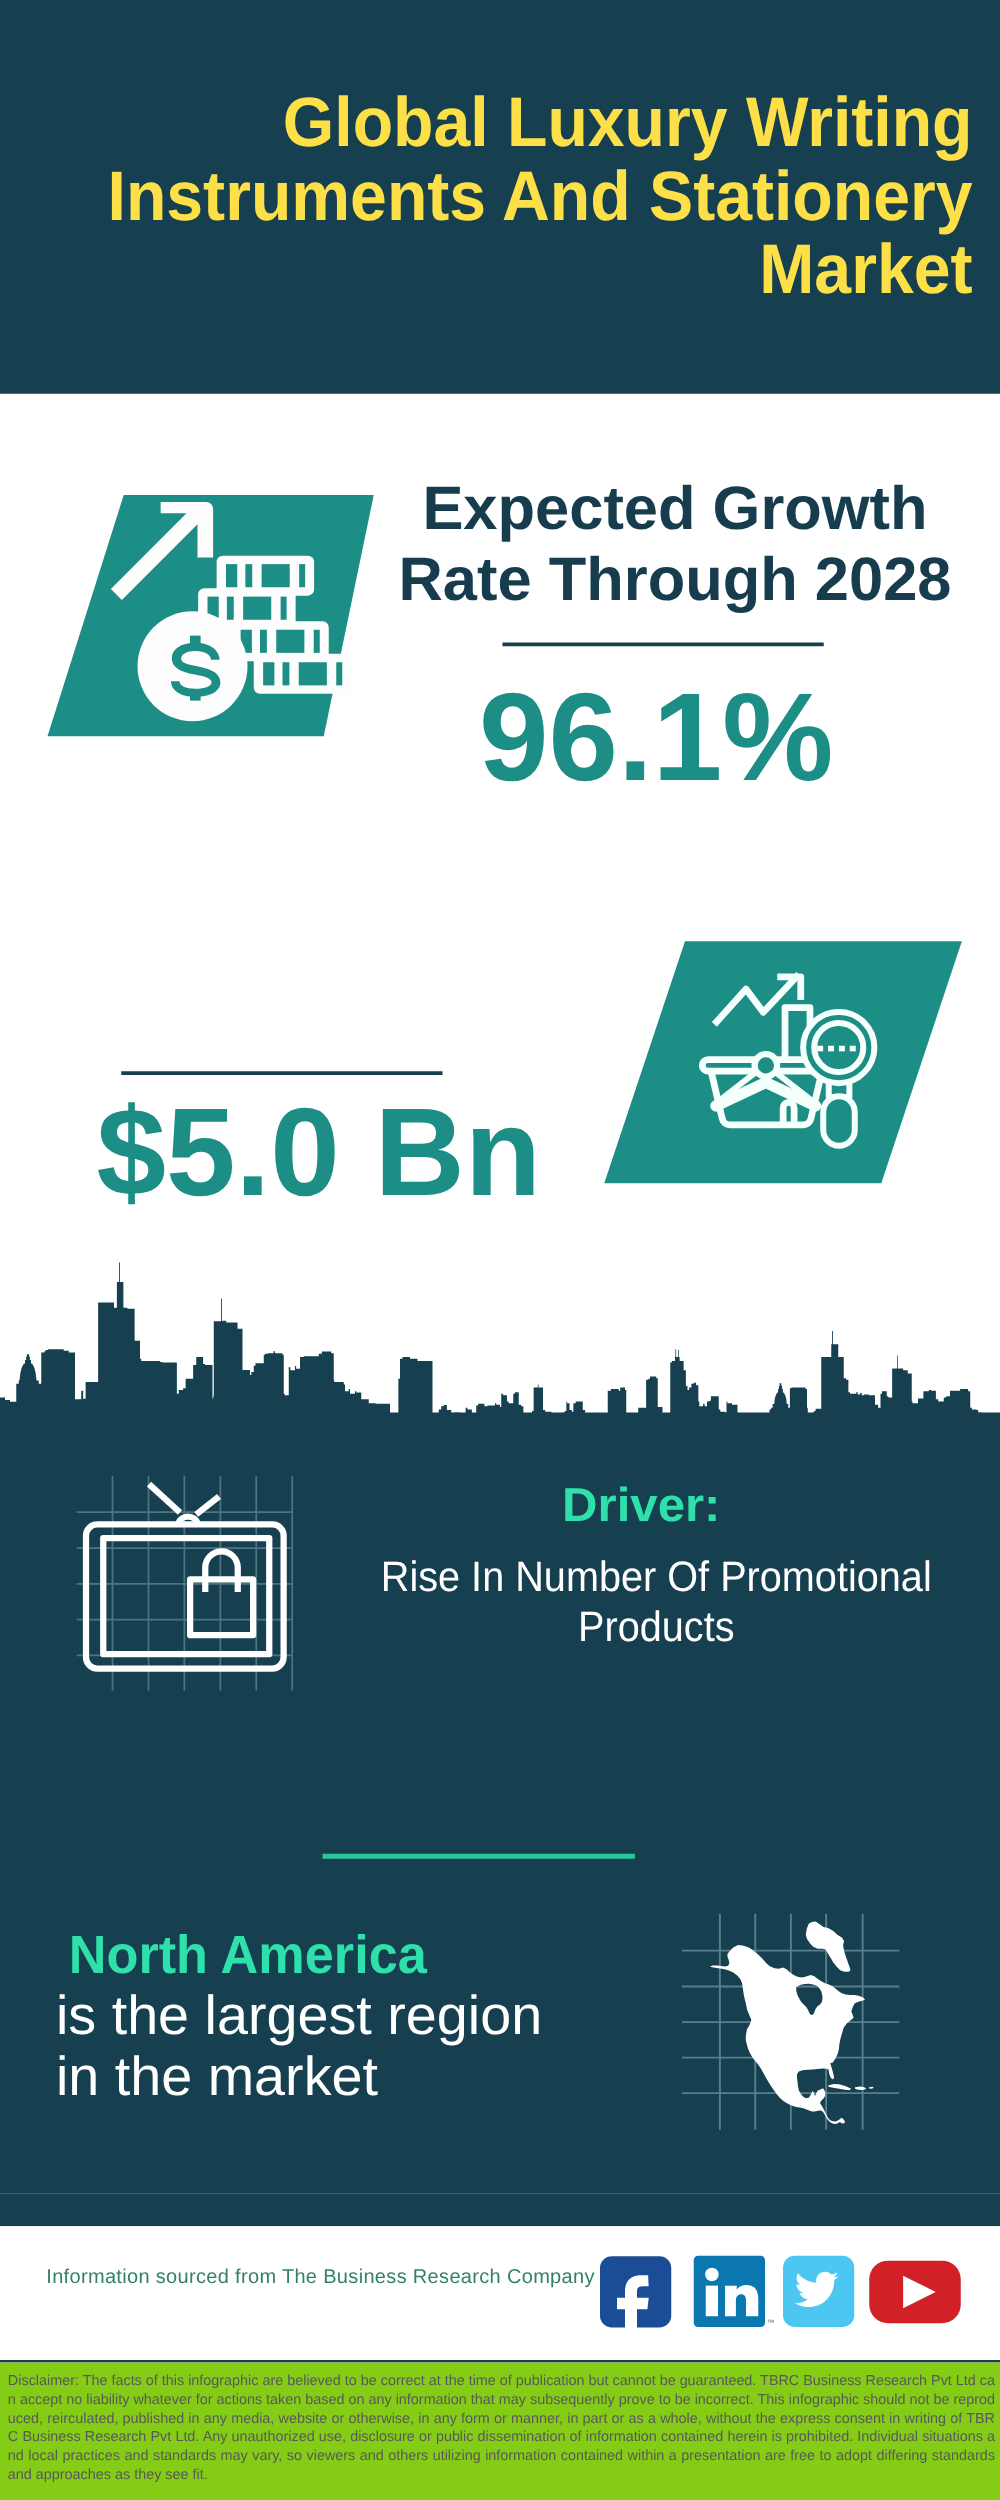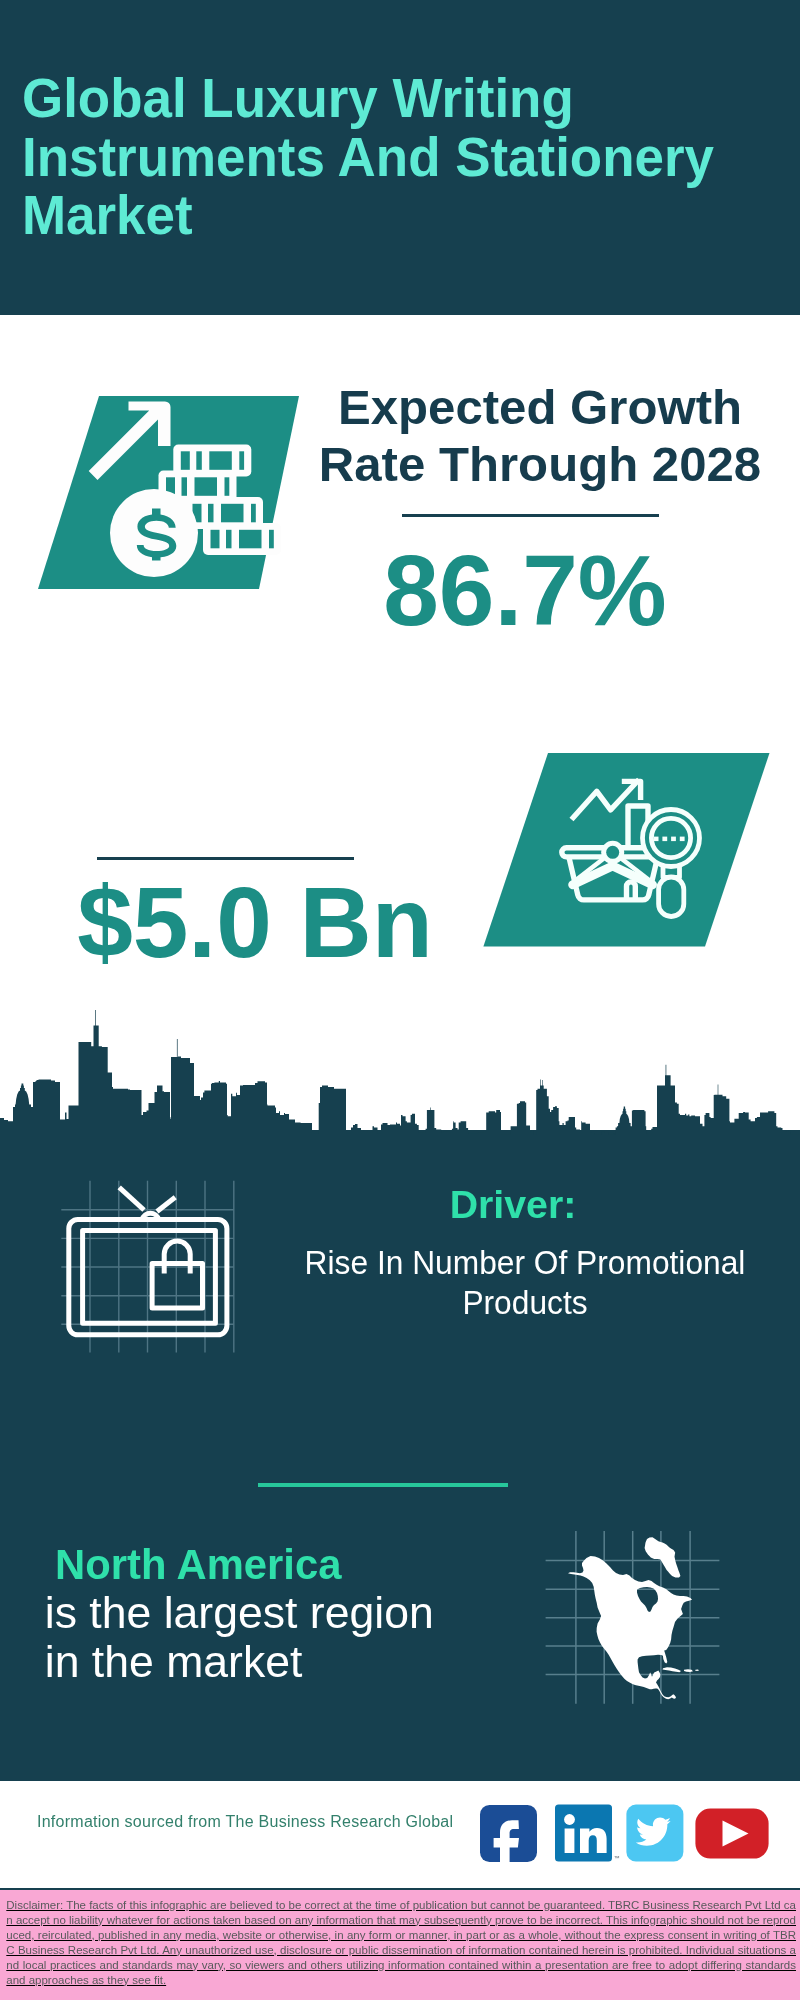--- a/index.html
+++ b/index.html
@@ -2,21 +2,21 @@
 <html><head>
 <meta charset="utf-8">
 <style>
   html,body{margin:0;padding:0;background:#fff;}
   body{width:800px;height:2000px;font-family:"Liberation Sans",sans-serif;overflow:hidden;
        -webkit-font-smoothing:antialiased;}
   .page{position:relative;width:800px;height:2000px;background:#fff;overflow:hidden;}
 
   
   .header{position:absolute;left:0;top:0;width:800px;height:315px;background:#16404f;}
-  .header .ttl{position:absolute;left:0;top:69px;width:800px;text-align:left;color:#5eead4;
+  .header .ttl{position:absolute;left:0;top:69px;width:800px;text-align:right;color:#fde047;
     font-size:56px;font-weight:bold;line-height:58.7px;}
   .header .ttl span{display:block;transform:scaleX(.945);}
 
   
   .ttl2{color:#163c4d;font-weight:bold;font-size:49px;line-height:57.3px;text-align:center;}
   .ttl2 div{transform:scaleX(1.003);}
   .bigval{color:#1c8e85;font-weight:bold;font-size:100px;line-height:100px;text-align:center;}
   .rule{position:absolute;background:#17404f;height:3px;}
 
   
@@ -46,21 +46,21 @@
   .reg{position:absolute;left:48px;top:1540px;width:500px;color:#fff;}
   .reg .big{color:#2fe0aa;font-weight:bold;font-size:43px;line-height:48.9px;transform:scaleX(.972);}
   .reg .sub{font-size:44px;line-height:48.9px;font-weight:normal;transform:scaleX(1.013);}
   .map{position:absolute;left:540px;top:1515px;width:200px;height:200px;overflow:visible;}
 
   
   .fbar{position:absolute;left:0;top:1755px;width:800px;height:25.6px;background:#16404f;}
   .fwrap{position:absolute;left:0;top:1780.6px;width:800px;height:108px;background:#fff;}
   .fsrc{position:absolute;left:37px;top:1812px;color:#33806c;font-size:16px;line-height:20.8px;letter-spacing:.26px;}
   .social{position:absolute;left:470px;top:1795px;width:310px;height:75px;overflow:visible;}
-  .disc{position:absolute;left:0;top:1890px;width:800px;height:110px;background:#f9a8d4;text-decoration:underline;}
+  .disc{position:absolute;left:0;top:1890px;width:800px;height:110px;background:#84cc16;}
   .disc p{margin:0;padding:7.5px 4px 0 6.3px;color:#58595b;font-size:11.5px;line-height:15px;
           text-align:justify;word-break:break-all;}
   .topline{position:absolute;left:0;top:1888px;width:800px;height:2px;background:#16404f;}
 </style>
 </head>
 <body>
 
 <div class="page">
 
   <div class="header">
@@ -108,21 +108,21 @@
                C164.1,520.7 168.5,523.5 168.8,527.7
                L175.7,527.7
                C175.4,519.9 167.6,514.2 156.3,514.2 Z"></path>
     </g>
   </svg>
   <div class="r1txt ttl2">
     <div>Expected Growth</div>
     <div>Rate Through 2028</div>
   </div>
   <div class="rule" style="left:402px;top:514px;width:257px"></div>
-  <div class="r1val bigval">86.7%</div>
+  <div class="r1val bigval">96.1%</div>
 
   <div class="rule" style="left:97px;top:857px;width:257px"></div>
   <div class="r2val bigval">$5.0 Bn</div>
   <svg class="ico2" viewBox="470 740 320 215">
     <polygon points="548,753 769.5,753 705,946.6 483.4,946.6" fill="#1c8e85"></polygon>
     <g fill="none" stroke="#f5fffc" stroke-width="5.4" stroke-linejoin="round" stroke-linecap="butt">
 
       <polyline points="571.5,819.5 596.8,791.3 610.6,809.8 639,779.5"></polyline>
       <path d="M621.8,781.4 h18.8 v18.5" stroke-linecap="butt"></path>
 
@@ -222,21 +222,21 @@
     <g fill="#ffffff" fill-rule="evenodd">
       <path d="M584,1560.5 L586.5,1558 L590.5,1556 L595,1556.5 L599,1558 L603,1560.5 L606.5,1563.5 L610,1567 L613,1570.5 L616,1573 L619.5,1574.5 L623,1575 L626.5,1574 L629.5,1575.5 L632,1578 L635,1580 L638.5,1581.5 L642,1582 L645.5,1581 L648.5,1580 L651.5,1581 L654,1583 L657,1585 L660,1586.5 L663,1587.5 L666,1589 L668.5,1591 L671,1593 L673.5,1594.5 L676.5,1595.5 L680,1596 L683.5,1596 L687,1596.5 L690.5,1598 L692,1599.8 L689,1600.8 L686,1601.5 L683.7,1602.7 L682.5,1605 L681.1,1608.9 L682,1611.5 L682.9,1614.1 L680,1616.5 L677.6,1618.5 L675,1622 L673.7,1626.4 L672.4,1630.8 L671.5,1635.1 L671.1,1639.5 L670.2,1643 L668,1647.4 L666.2,1650 L664.2,1650.6 L665.2,1653.8 L666.3,1657.5 L667.3,1661.9 L666.3,1663.6 L664.6,1662.2 L663.3,1659 L662.9,1655.8 L661.4,1655 L658,1654.8 L654,1655.2 L650,1655.6 L646,1655.8 L642,1656.2 L639,1657.2 L637.6,1659.4 L637.6,1662 L638,1665.4 L638.4,1668.8 L639,1672.2 L640.6,1675 L642.6,1677.4 L645,1678.6 L647.2,1678 L648.8,1675.4 L650.2,1672.6 L651.2,1674.6 L652,1676.8 L653,1674.6 L654.2,1672.4 L656.4,1671.6 L658.4,1670.6 L659.6,1672.4 L660.4,1674.6 L660,1677 L658.6,1679 L657,1680.6 L656,1682.4 L657,1684 L658.2,1686 L659.4,1688.2 L660.4,1690.4 L661.4,1692.6 L662.6,1694.6 L664.2,1696.2 L666.2,1697 L668.4,1697.2 L670.4,1696.4 L672,1695.2 L673.2,1694.2 L674.4,1695 L675.4,1696.2 L676,1697.6 L675,1698.8 L673.4,1698.6 L671.8,1697.6 L670.2,1698.6 L668.2,1699.2 L666,1698.8 L664,1697.6 L662.4,1696 L661,1694 L659.8,1691.8 L658.6,1689.8 L657.2,1688.6 L655.4,1688.4 L653.6,1688.8 L651.8,1689.2 L649.8,1689.2 L647.8,1688.6 L645.8,1687.8 L643.8,1687 L641.8,1686.4 L639.6,1686 L637.2,1685.6 L635,1685 L632.4,1684 L629.6,1682.6 L627,1681 L624.6,1679 L622.4,1676.6 L620.4,1674 L618.4,1671.2 L616.4,1668.2 L614.4,1665 L612.4,1661.6 L610.6,1658.2 L608.8,1655 L606.8,1652 L604.4,1649 L602,1646 L600,1642.6 L598.4,1639 L597.4,1635.4 L596.6,1631.8 L596.7,1628.1 L597.6,1623.4 L599.7,1619.7 L601.1,1615.9 L599.5,1612.2 L597.6,1607.5 L596.7,1602.8 L595.5,1598.1 L594.8,1594.4 L594.2,1590.2 L593.6,1586.4 L592.2,1583.1 L589.8,1580.3 L586.6,1578 L583.5,1576.5 L580.5,1575.5 L577.5,1575 L574.5,1574.5 L571,1574 L568,1573.3 L570,1572.3 L573.5,1572.3 L577,1572.8 L580,1573.2 L582.5,1572.5 L583.5,1570.5 L583,1568 L582,1565.5 L582,1563 Z M637,1589.5 L640,1588 L643.5,1587.2 L647,1587 L650.5,1587.5 L653.5,1588.5 L655.5,1590.5 L657,1593 L657.8,1596 L658,1599 L657.5,1601.5 L656,1603.5 L654,1605 L652.5,1607 L651.5,1609.5 L650.5,1611.5 L649,1612 L647.5,1610.5 L646.5,1608 L645,1605.5 L643,1603.5 L641,1601.5 L639.5,1599 L638,1596 L637,1592.5 Z"></path>
       <path d="M647,1538.9 L649.5,1537.6 L652.5,1537.2 L655.5,1539.2 L658.4,1541.3 L660.5,1542 L662.5,1542.4 L664.6,1543.6 L666.6,1544.8 L668.4,1546.4 L670.1,1547.9 L671.8,1548.9 L673.5,1549.9 L674.4,1551.3 L675.2,1552.7 L674.8,1554.7 L674.5,1556.8 L674.9,1558.5 L675.2,1560.2 L675.7,1562 L676.2,1563.7 L676.9,1565.7 L677.6,1567.8 L678.4,1570.2 L679.3,1572.6 L679.9,1574.3 L680.4,1576.1 L679.7,1576.8 L679,1577.4 L677.2,1577.4 L675.5,1577.4 L673.8,1576.8 L672.1,1576.1 L670.8,1574.7 L669.4,1573.3 L668,1571.6 L666.6,1569.9 L665.6,1568.2 L664.6,1566.4 L663.5,1564.7 L662.5,1563 L661.5,1561.3 L660.4,1559.6 L659,1559.2 L657.7,1558.9 L656,1558.9 L654.2,1558.9 L652.5,1558.2 L650.8,1557.5 L649.4,1556.1 L648.1,1554.7 L646.9,1553 L645.7,1551.3 L645.1,1549.6 L644.6,1547.9 L645,1545.8 L645.3,1543.7 L645.6,1542.3 Z"></path>
       <path d="M663,1668.2 L667,1667.2 L671,1667.4 L675,1668.4 L678.5,1669.7 L681,1671 L679.5,1672.2 L676,1671.8 L672.5,1671.2 L669,1670.6 L665.5,1670 L662.5,1669.4 Z M684,1669.7 L688,1669.2 L691.5,1669.8 L693,1671.2 L690,1672 L686.5,1671.7 L684,1671 Z M695.5,1669.8 L698,1669.4 L699,1670.4 L697,1671 L695,1670.6 Z"></path>
     </g>
   </svg>
 
   <div class="fbar"></div>
   <div class="fwrap"></div>
     <div class="fsrc">
-      <div>Information sourced from The Business Research Global</div>
+      <div>Information sourced from The Business Research Company</div>
     </div>
     <svg class="social" viewBox="470 1795 310 75">
       <g>
         <rect x="480" y="1805" width="57" height="57" rx="9.5" fill="#1b4d96"></rect>
         <path d="M518.5,1820.2 h-6.4 c-7.3,0 -12.1,4.8 -12.1,12.3 v5.6 h-6.4 v9.3 h6.4 v22.0 h9.6 v-22.0 h8.3 l1.1,-9.3 h-9.4 v-4.7
                  c0,-2.7 0.8,-4.5 4.6,-4.5 h4.7 z" fill="#fff"></path>
       </g>
       <g>
         <rect x="555" y="1804.6" width="57" height="57" rx="3.5" fill="#0b77b1"></rect>
         <circle cx="569.5" cy="1819.5" r="5.4" fill="#fff"></circle>

